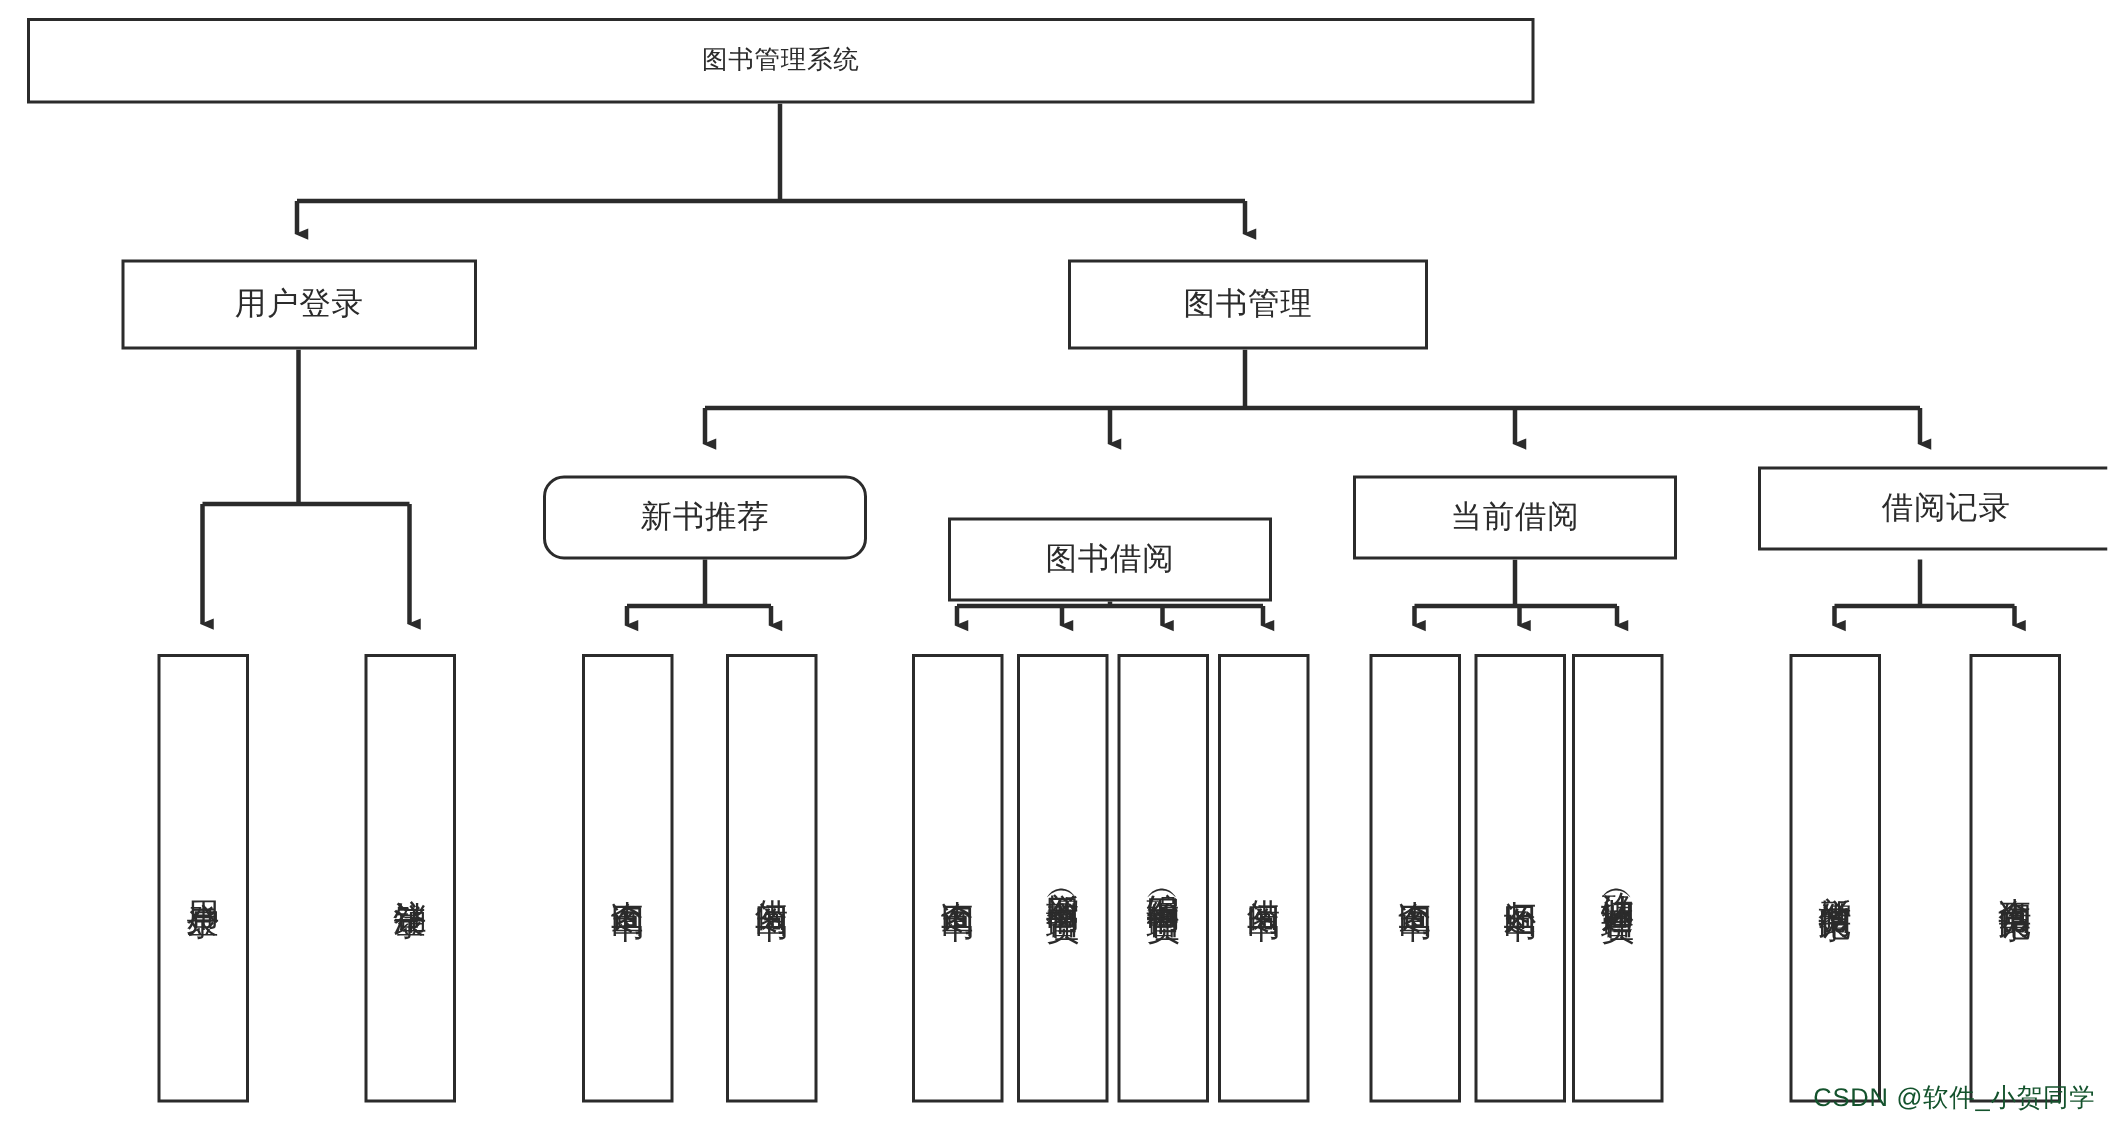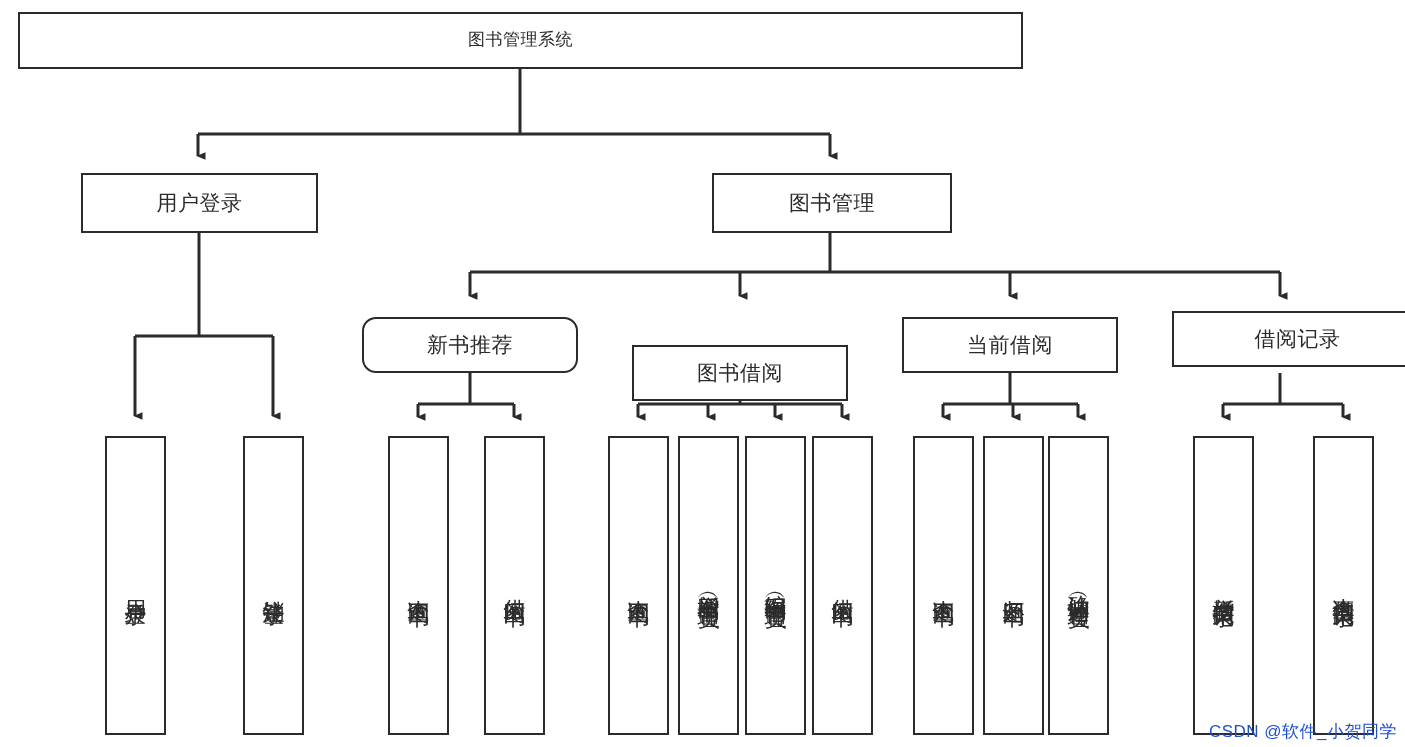--- a/index.html
+++ b/index.html
@@ -61,21 +61,21 @@
     font-size: 22px;
     line-height: 1.08;
     letter-spacing: 2px;
     max-height: 292px;
   }
   .watermark {
     position: absolute;
     right: 8px;
     bottom: 4px;
     font-size: 17px;
-    color: #1d4ed8;
+    color: #14532d;
     letter-spacing: 0.5px;
     white-space: nowrap;
     user-select: none;
   }
 </style>
 </head>
 <body>
 
 <div id="canvas">
 

